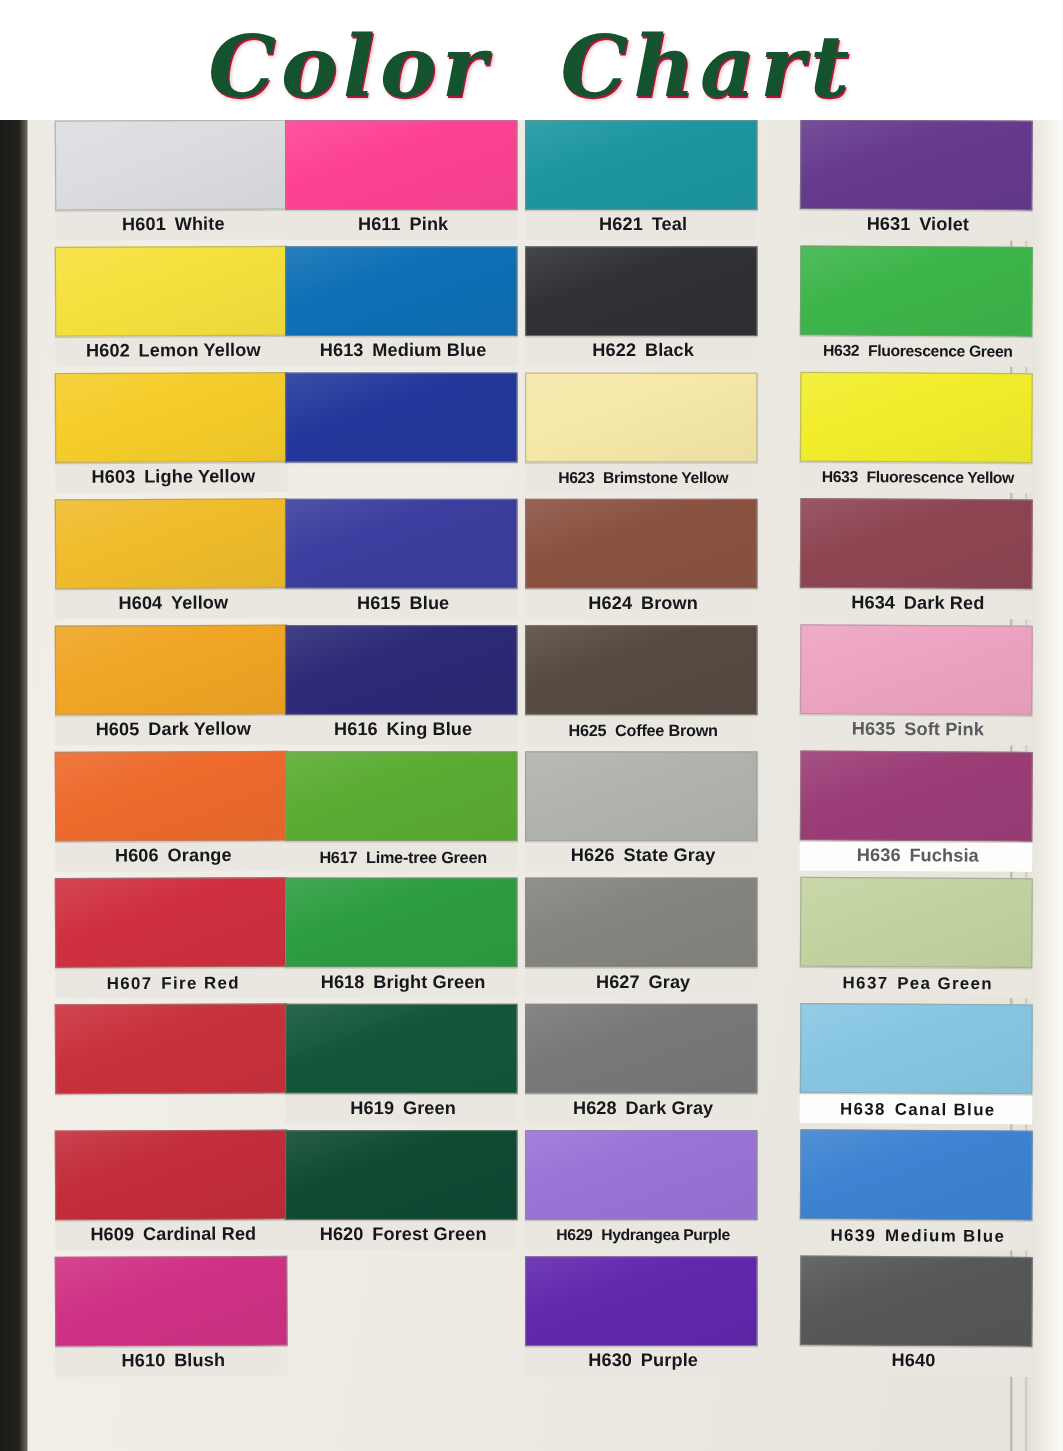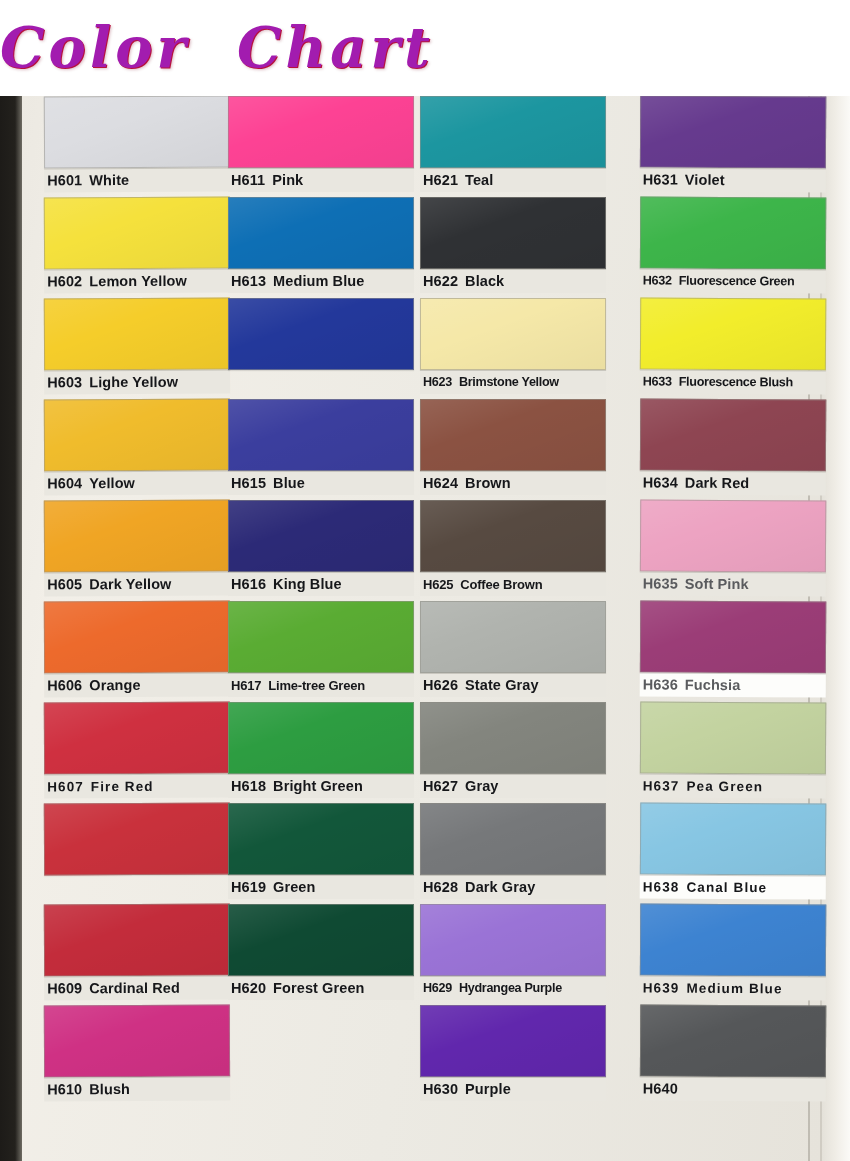--- a/index.html
+++ b/index.html
@@ -27,39 +27,41 @@
     top: 0;
     width: 850px;
     height: 96px;
     background: #ffffff;
   }
   #chart-title {
     position: absolute;
     left: 0;
     top: 14px;
     width: 850px;
+    text-align: center;
     font-family: "DejaVu Serif", serif;
     font-style: italic;
     font-weight: bold;
-    font-size: 56px;
+    font-size: 68px;
     letter-spacing: 4px;
-    color: #a21caf;
+    color: #14532d;
     text-shadow: 1px 1px 0 #b8123c, 2px 2px 3px rgba(120,0,30,.25);
     white-space: pre;
   }
 
   
   #photo {
     position: absolute;
     left: 0;
     top: 96px;
     width: 850px;
     height: 1065px;
     background: #e9e7e0;
     overflow: hidden;
+    text-align: center;
   }
 
   
   .edge-dark {
     position: absolute;
     top: 0;
     left: 0;
     width: 26px;
     height: 1065px;
     background: linear-gradient(90deg,#1d1b18 0%, #23211d 58%, #6d6a62 84%, #cfccc4 100%);
@@ -290,21 +292,21 @@
         <div class="cell">
           <div class="swatch" style="background: rgb(102, 58, 142);"></div>
           <div class="label"><span class="code">H631</span><span>Violet</span></div>
         </div>
         <div class="cell">
           <div class="swatch" style="background: rgb(61, 181, 74);"></div>
           <div class="label narrow"><span class="code">H632</span><span>Fluorescence Green</span></div>
         </div>
         <div class="cell">
           <div class="swatch" style="background: rgb(242, 237, 43);"></div>
-          <div class="label narrow"><span class="code">H633</span><span>Fluorescence Blush</span></div>
+          <div class="label narrow"><span class="code">H633</span><span>Fluorescence Yellow</span></div>
         </div>
         <div class="cell">
           <div class="swatch" style="background: rgb(142, 69, 82);"></div>
           <div class="label"><span class="code">H634</span><span>Dark Red</span></div>
         </div>
         <div class="cell">
           <div class="swatch" style="background: rgb(237, 163, 194);"></div>
           <div class="label faded"><span class="code">H635</span><span>Soft Pink</span></div>
         </div>
         <div class="cell">

